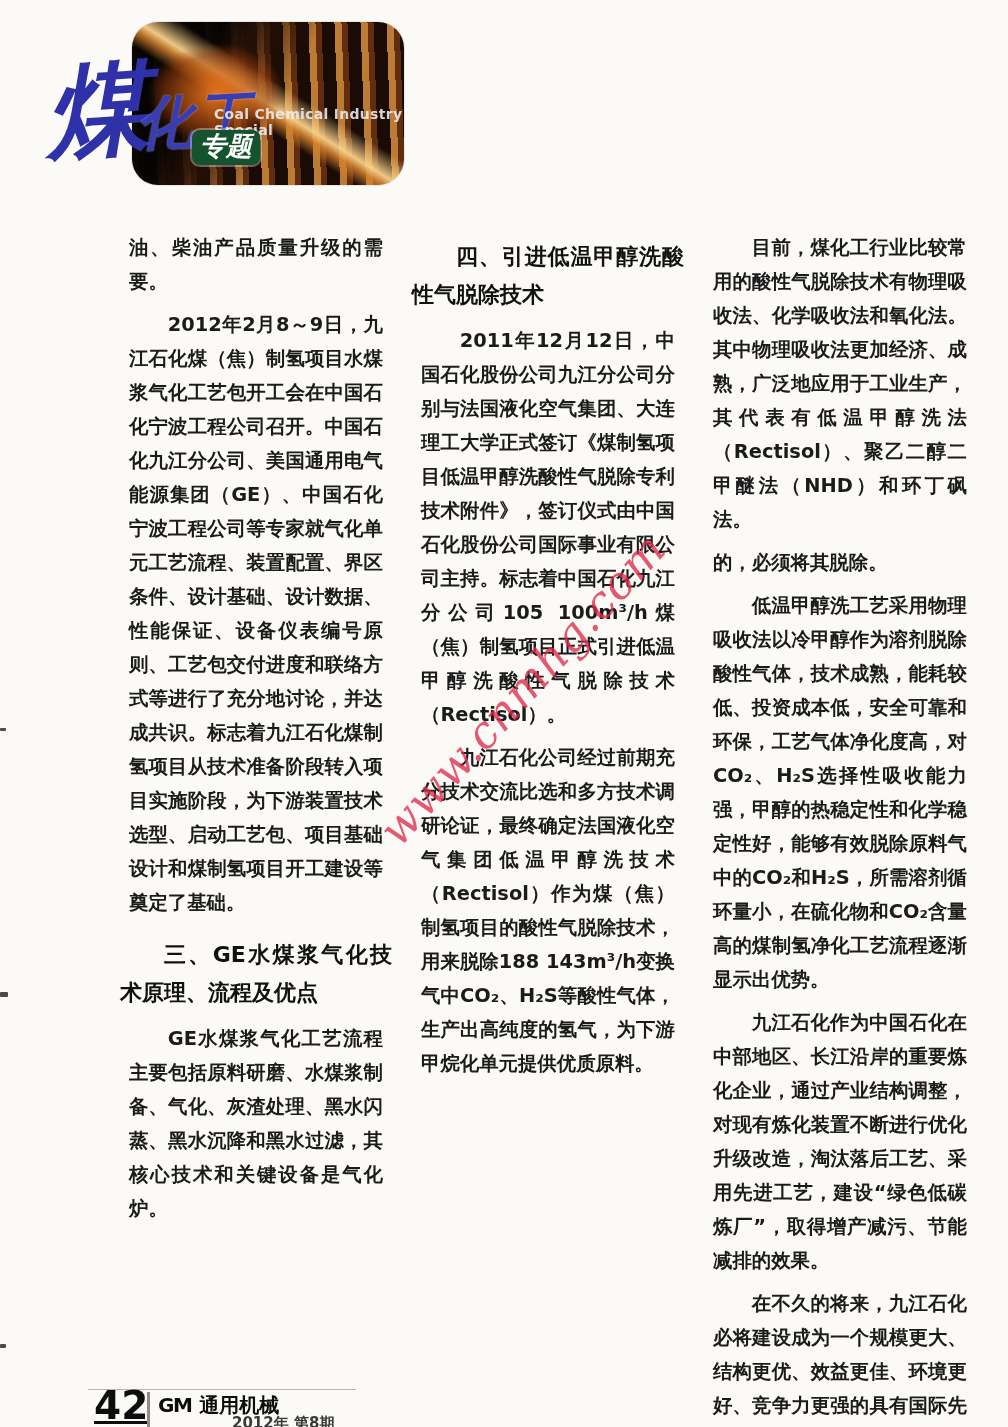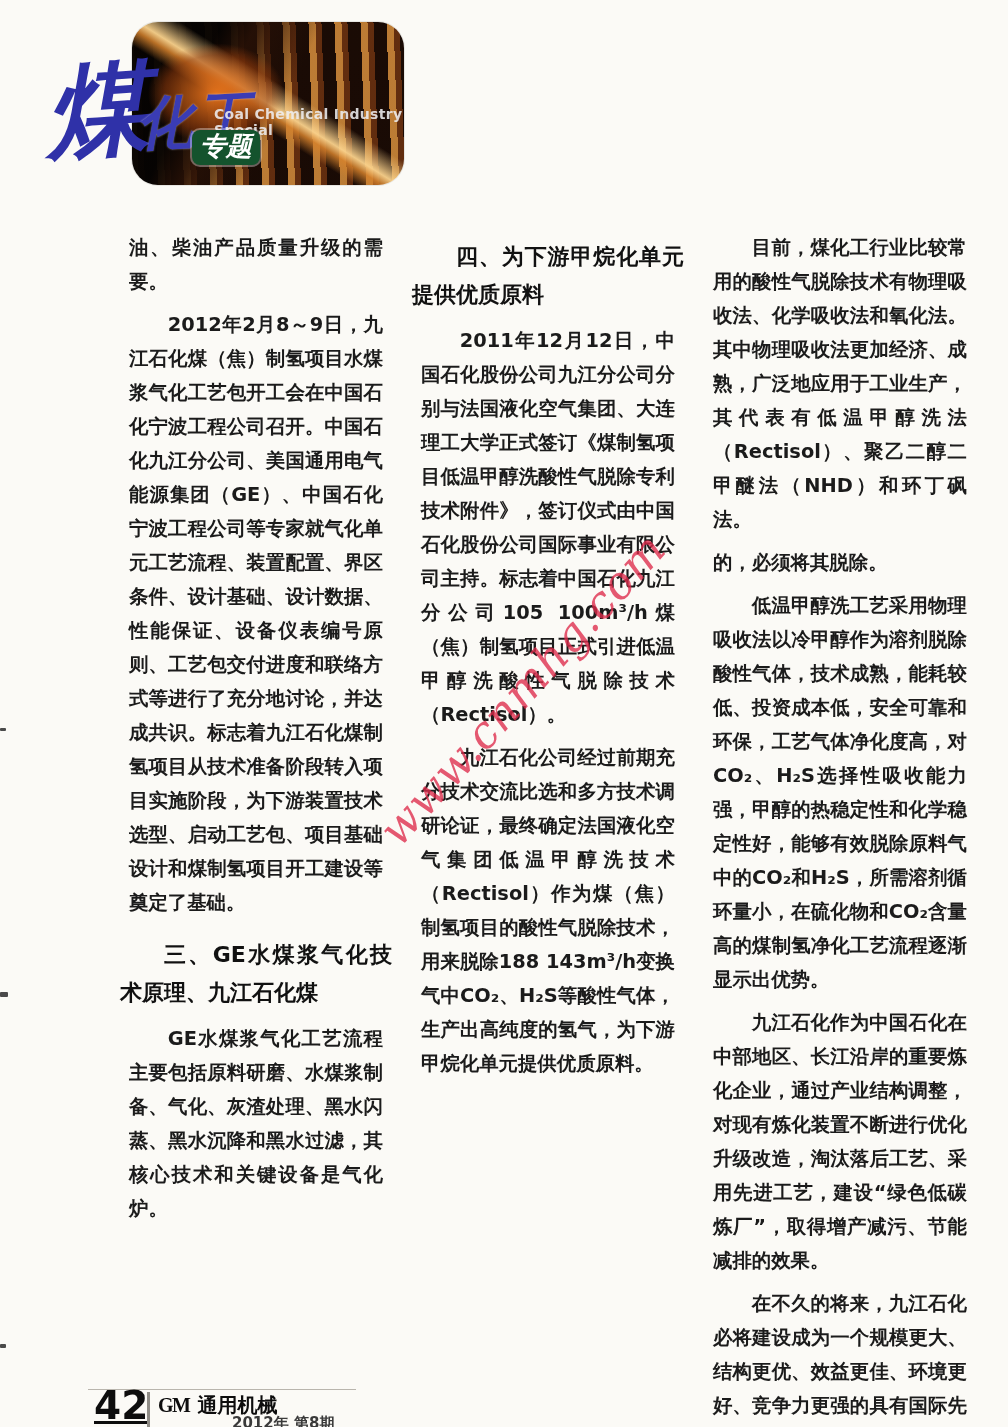--- a/index.html
+++ b/index.html
@@ -84,21 +84,21 @@
     font-size:39px;font-weight:800;color:#0d0d0d;line-height:1;text-decoration:underline;
   }
   .footer-divider{
     position:absolute;left:147px;top:1392px;width:3px;height:35px;
     background:#8f8c86;
   }
   .journal{
     position:absolute;left:158px;top:1392px;
     font-size:20px;font-weight:800;color:#0d0d0d;white-space:nowrap;
   }
-  .journal .logo{letter-spacing:-1.5px;font-weight:900;margin-right:8px;font-family:Liberation Serif, serif;}
+  .journal .logo{letter-spacing:-1.5px;font-weight:900;margin-right:8px;}
   .issue{
     position:absolute;left:232px;top:1414px;
     font-size:15px;font-weight:600;color:#3a3a3a;white-space:nowrap;
   }
   
   .scan-mark{position:absolute;background:#4a4a4a;border-radius:1px;}
   .scan-mark.m1{left:0;top:728px;width:6px;height:3px;}
   .scan-mark.m2{left:0;top:992px;width:8px;height:5px;}
   .scan-mark.m3{left:0;top:1344px;width:6px;height:4px;}
 </style>
@@ -110,25 +110,25 @@
   <div class="coal-photo"></div>
   <div class="logo-cn-main">煤</div>
   <div class="logo-cn-sub">化工</div>
   <div class="logo-en">Coal Chemical Industry Special</div>
   <div class="logo-badge">专题</div>
 
   <div class="columns">
     <div class="col">
         <p class="para noindent">油、柴油产品质量升级的需要。</p>
         <p class="para">2012年2月8～9日，九江石化煤（焦）制氢项目水煤浆气化工艺包开工会在中国石化宁波工程公司召开。中国石化九江分公司、美国通用电气能源集团（GE）、中国石化宁波工程公司等专家就气化单元工艺流程、装置配置、界区条件、设计基础、设计数据、性能保证、设备仪表编号原则、工艺包交付进度和联络方式等进行了充分地讨论，并达成共识。标志着九江石化煤制氢项目从技术准备阶段转入项目实施阶段，为下游装置技术选型、启动工艺包、项目基础设计和煤制氢项目开工建设等奠定了基础。</p>
-        <h3 class="sec-heading">三、GE水煤浆气化技术原理、九江石化煤</h3>
+        <h3 class="sec-heading">三、GE水煤浆气化技术原理、流程及优点</h3>
         <p class="para">GE水煤浆气化工艺流程主要包括原料研磨、水煤浆制备、气化、灰渣处理、黑水闪蒸、黑水沉降和黑水过滤，其核心技术和关键设备是气化炉。</p>
       </div>
     <div class="col">
-        <h3 class="sec-heading">四、为下游甲烷化单元提供优质原料</h3>
+        <h3 class="sec-heading">四、引进低温甲醇洗酸性气脱除技术</h3>
         <p class="para">2011年12月12日，中国石化股份公司九江分公司分别与法国液化空气集团、大连理工大学正式签订《煤制氢项目低温甲醇洗酸性气脱除专利技术附件》，签订仪式由中国石化股份公司国际事业有限公司主持。标志着中国石化九江分公司105 100m³/h煤（焦）制氢项目正式引进低温甲醇洗酸性气脱除技术（Rectisol）。</p>
         <p class="para">九江石化公司经过前期充分技术交流比选和多方技术调研论证，最终确定法国液化空气集团低温甲醇洗技术（Rectisol）作为煤（焦）制氢项目的酸性气脱除技术，用来脱除188 143m³/h变换气中CO₂、H₂S等酸性气体，生产出高纯度的氢气，为下游甲烷化单元提供优质原料。</p>
       </div>
     <div class="col">
         <p class="para">目前，煤化工行业比较常用的酸性气脱除技术有物理吸收法、化学吸收法和氧化法。其中物理吸收法更加经济、成熟，广泛地应用于工业生产，其代表有低温甲醇洗法（Rectisol）、聚乙二醇二甲醚法（NHD）和环丁砜法。</p>
         <p class="para noindent">的，必须将其脱除。</p>
         <p class="para">低温甲醇洗工艺采用物理吸收法以冷甲醇作为溶剂脱除酸性气体，技术成熟，能耗较低、投资成本低，安全可靠和环保，工艺气体净化度高，对CO₂、H₂S选择性吸收能力强，甲醇的热稳定性和化学稳定性好，能够有效脱除原料气中的CO₂和H₂S，所需溶剂循环量小，在硫化物和CO₂含量高的煤制氢净化工艺流程逐渐显示出优势。</p>
         <p class="para">九江石化作为中国石化在中部地区、长江沿岸的重要炼化企业，通过产业结构调整，对现有炼化装置不断进行优化升级改造，淘汰落后工艺、采用先进工艺，建设“绿色低碳炼厂”，取得增产减污、节能减排的效果。</p>
         <p class="para">在不久的将来，九江石化必将建设成为一个规模更大、结构更优、效益更佳、环境更好、竞争力更强的具有国际先进水平的千万吨级一流特大型炼化一体化企业，为振兴石化支柱产业、加快鄱阳湖生态经济区建设和发展江西地方经济作出更大的贡献。</p>
       </div>

